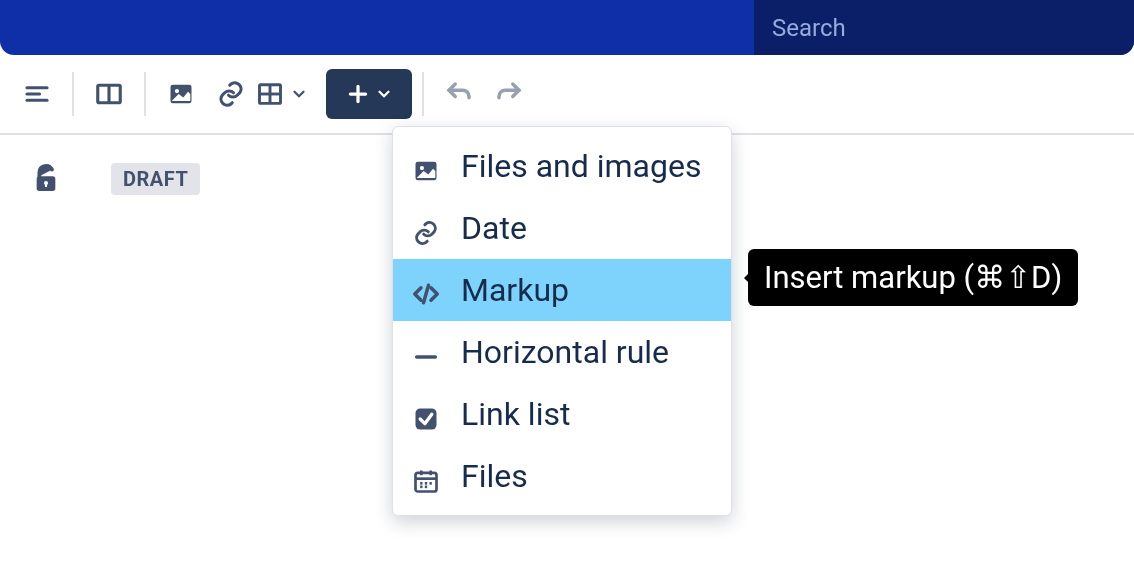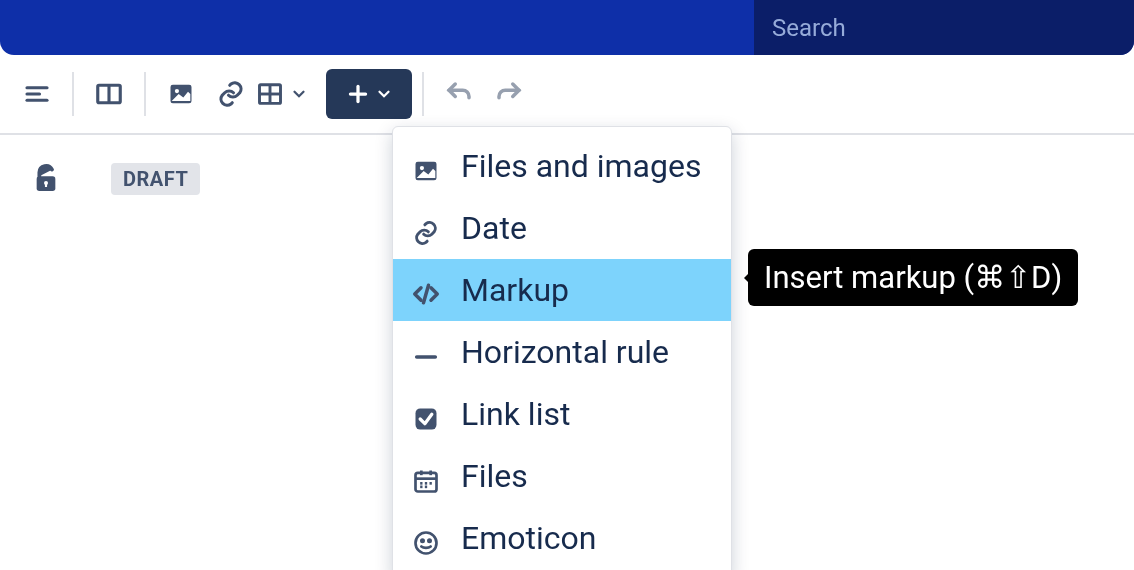--- a/index.html
+++ b/index.html
@@ -306,28 +306,17 @@
           <line x1="16" y1="3" x2="16" y2="7"></line>
           <line x1="7" y1="14" x2="9" y2="14"></line>
           <line x1="11" y1="14" x2="13" y2="14"></line>
           <line x1="15" y1="14" x2="17" y2="14"></line>
           <line x1="7" y1="17" x2="9" y2="17"></line>
           <line x1="11" y1="17" x2="13" y2="17"></line>
         </svg>
     </span>
     <span>Files</span>
   </div>
-  <div class="dd-item">
-    <span class="dd-icon icon">
-      <svg width="28" height="28" viewBox="0 0 24 24" fill="none" stroke="#42526E" stroke-width="2.3">
-          <circle cx="12" cy="12" r="9"></circle>
-          <circle cx="9" cy="10" r="1" fill="#42526E"></circle>
-          <circle cx="15" cy="10" r="1" fill="#42526E"></circle>
-          <path d="M8 15 a5 3 0 0 0 8 0" stroke-linecap="round"></path>
-        </svg>
-    </span>
-    <span>Emoticon</span>
-  </div>
 </div>
 
 <div class="tooltip">
   <span>Insert markup (⌘⇧D)</span>
 </div>
 
 </body></html>

